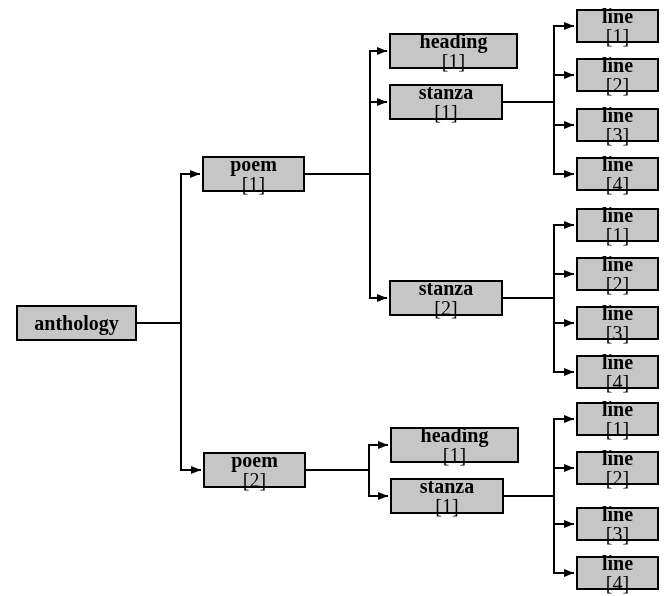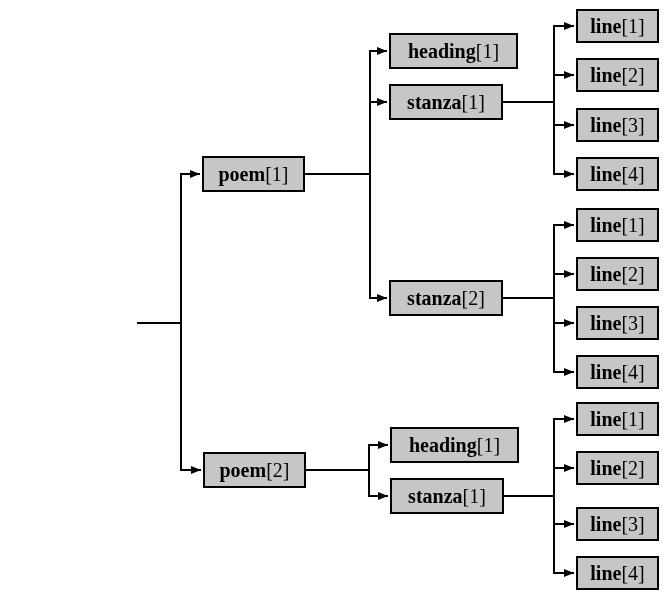--- a/index.html
+++ b/index.html
@@ -29,20 +29,21 @@
     box-sizing: border-box;
     border: 2px solid var(--node-border, #000000);
     background: var(--node-fill, #c6c6c6);
     display: flex;
     align-items: center;
     justify-content: center;
     white-space: nowrap;
     font-size: 20px;
     color: var(--text, #000000);
     line-height: 1;
+    flex-direction: column;
   }
   .nm { font-weight: bold; }
   .idx { font-weight: normal; }
 </style>
 </head>
 <body>
 
 <div class="canvas">
 
   <svg class="edges-svg" viewBox="0 0 669 596">
@@ -78,20 +79,24 @@
       <path d="M369 470 L369 496 L388 496" marker-end="url(#arrow)"></path>
 
       <path d="M504 496 L554 496"></path>
       <path d="M554 496 L554 419 L574 419" marker-end="url(#arrow)"></path>
       <path d="M554 496 L554 468 L574 468" marker-end="url(#arrow)"></path>
       <path d="M554 496 L554 524 L574 524" marker-end="url(#arrow)"></path>
       <path d="M554 496 L554 573 L574 573" marker-end="url(#arrow)"></path>
     </g>
   </svg>
 
+  <div class="node" style="left:16px;top:305px;width:121px;height:36px">
+    <span class="nm">anthology</span>
+      <span class="idx"></span>
+  </div>
 
   <div class="node" style="left:202px;top:156px;width:103px;height:36px">
     <span class="nm">poem</span>
       <span class="idx">[1]</span>
   </div>
 
   <div class="node" style="left:389px;top:33px;width:129px;height:36px">
     <span class="nm">heading</span>
       <span class="idx">[1]</span>
   </div>

